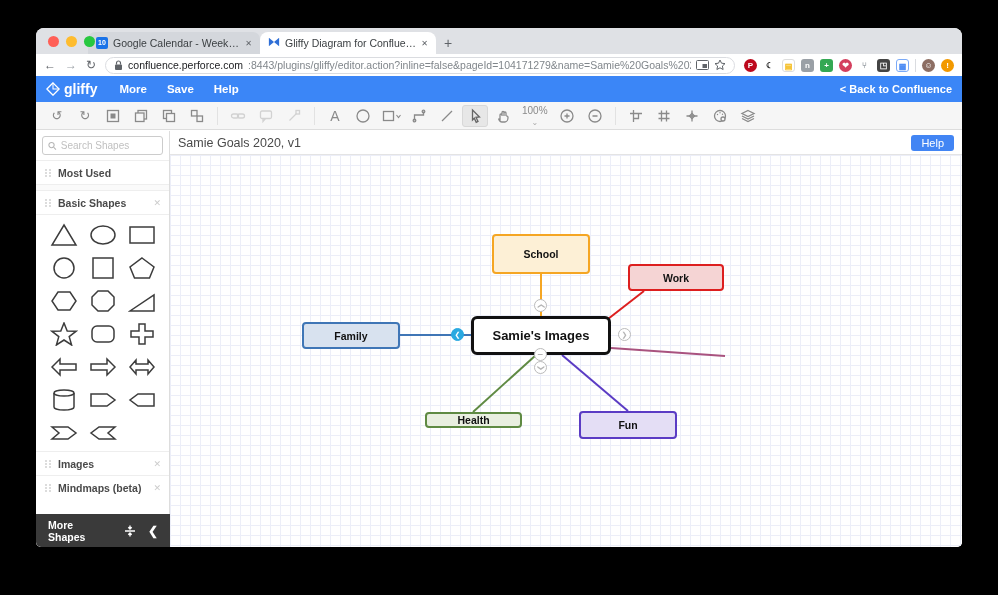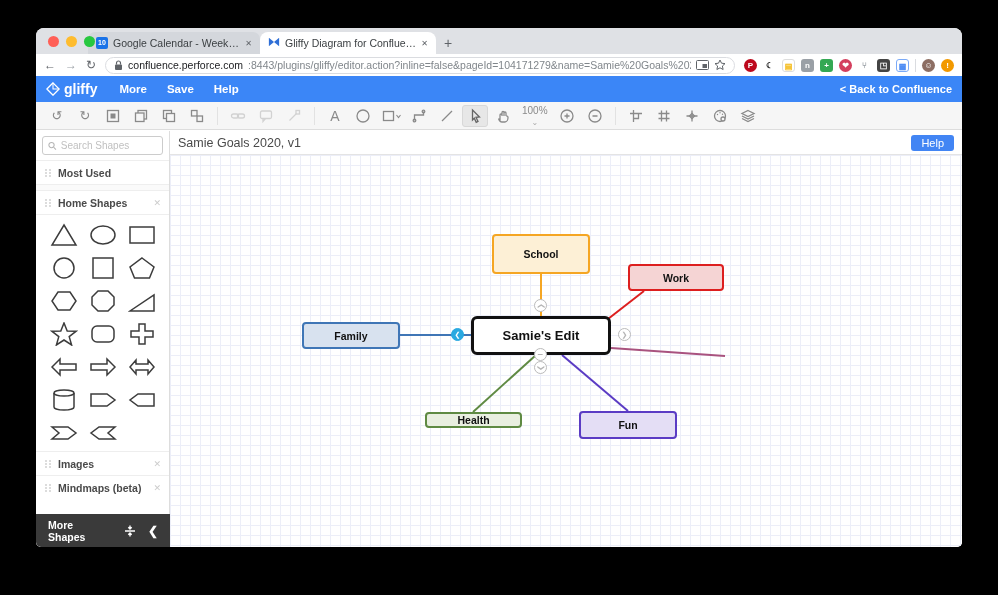--- a/index.html
+++ b/index.html
@@ -333,21 +333,21 @@
               <g fill="#d0d0d0">
                 <circle cx="2" cy="2" r="1"></circle>
                 <circle cx="6" cy="2" r="1"></circle>
                 <circle cx="2" cy="5" r="1"></circle>
                 <circle cx="6" cy="5" r="1"></circle>
                 <circle cx="2" cy="8" r="1"></circle>
                 <circle cx="6" cy="8" r="1"></circle>
               </g>
             </svg>
           </span>
-      <span class="name">Home Shapes</span>
+      <span class="name">Basic Shapes</span>
       <span class="x">✕</span>
     </div>
     <div id="shapes">
       <svg width="28" height="24" viewBox="0 0 28 24">
             <polygon points="14,2 26,22 2,22"></polygon>
           </svg>
       <svg width="28" height="24" viewBox="0 0 28 24">
             <ellipse cx="14" cy="12" rx="12" ry="9"></ellipse>
           </svg>
       <svg width="28" height="24" viewBox="0 0 28 24">
@@ -467,21 +467,21 @@
     <div class="node" style="left: 322px; top: 79px; width: 98px; height: 40px; border-color: rgb(245, 166, 35); background-color: rgb(253, 240, 214);">
           <span>School</span>
         </div>
     <div class="node" style="left: 458px; top: 109px; width: 96px; height: 27px; border-color: rgb(221, 31, 31); background-color: rgb(245, 212, 212);">
           <span>Work</span>
         </div>
     <div class="node" style="left: 132px; top: 167px; width: 98px; height: 27px; border-color: rgb(63, 118, 182); background-color: rgb(216, 226, 239);">
           <span>Family</span>
         </div>
     <div class="node center" style="left: 301px; top: 161px; width: 140px; height: 39px; border-color: rgb(17, 17, 17); background-color: rgb(255, 255, 255);">
-          <span>Samie's Edit</span>
+          <span>Samie's Images</span>
         </div>
     <div class="node" style="left: 255px; top: 257px; width: 97px; height: 16px; border-color: rgb(95, 138, 67); background-color: rgb(233, 239, 224);">
           <span>Health</span>
         </div>
     <div class="node" style="left: 409px; top: 256px; width: 98px; height: 28px; border-color: rgb(91, 60, 196); background-color: rgb(228, 222, 245);">
           <span>Fun</span>
         </div>
 
     <div class="handle" style="left:364px;top:144px">
           <span class="rot-up">❯</span>

